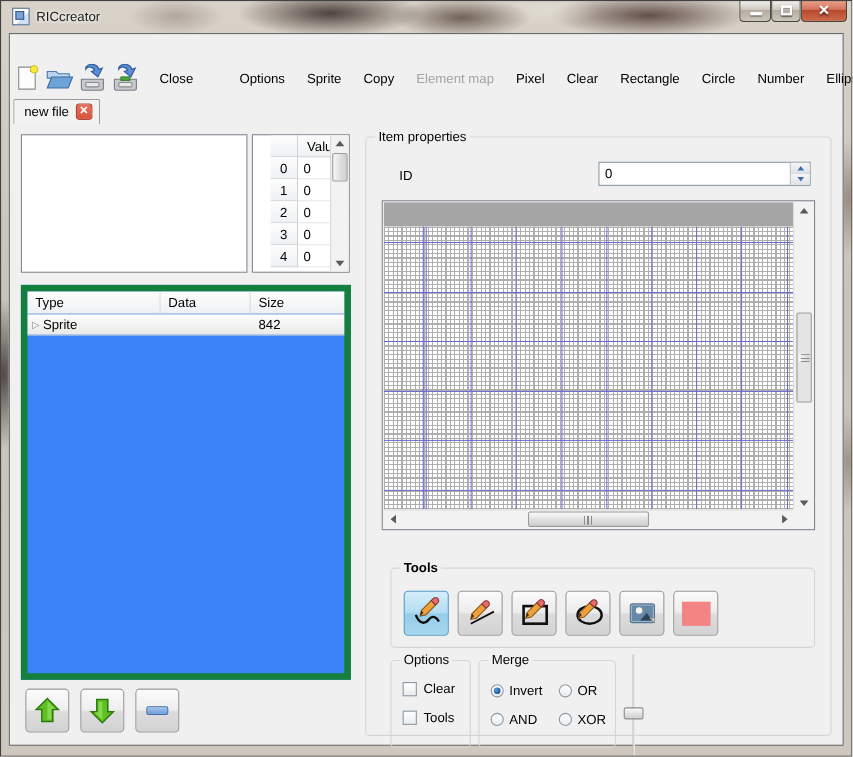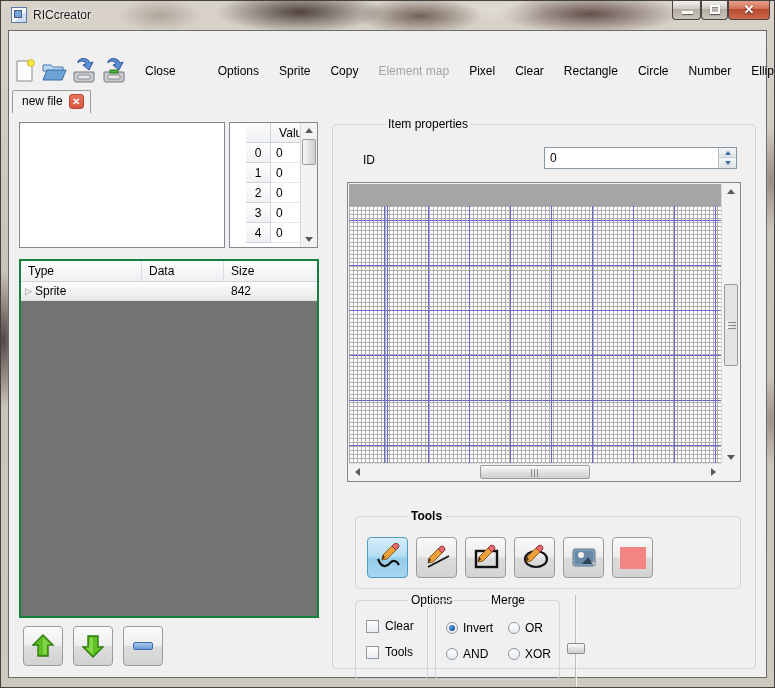--- a/index.html
+++ b/index.html
@@ -120,41 +120,41 @@
   .tri-up    { width:0;height:0;border-left:4px solid transparent;border-right:4px solid transparent;border-bottom:5px solid #5a5a5a; }
   .tri-down  { width:0;height:0;border-left:4px solid transparent;border-right:4px solid transparent;border-top:5px solid #5a5a5a; }
   .tri-left  { width:0;height:0;border-top:4px solid transparent;border-bottom:4px solid transparent;border-right:5px solid #5a5a5a; }
   .tri-right { width:0;height:0;border-top:4px solid transparent;border-bottom:4px solid transparent;border-left:5px solid #5a5a5a; }
   .sb-thumb-v { position:absolute; left:1px; width:14px; border:1px solid #9b9b9b; border-radius:2px;
     background:linear-gradient(to right,#f8f8f8,#dcdcdc 60%,#cfcfcf); }
   .vt-thumb { top:16px; height:26px; }
 
   .elements-table {
     position:absolute; left:10px; top:228px; width:300px; height:359px;
-    background:#737373; border:2px solid #15803d;
+    background:#3b82f6; border:6px solid #15803d;
   }
   .et-header { display:flex; height:21px; background:linear-gradient(#fdfdfd,#eef0f2); border-bottom:1px solid #cfd4da; }
   .et-hcell { padding:3px 0 0 7px; border-right:1px solid #d9dde2; }
   .et-col-type { width:121px; } .et-col-data { width:82px; } .et-col-size { flex:1; border-right:none; }
   .et-row { display:flex; height:19px; align-items:center;
     background:linear-gradient(#fdfdfd,#e9e9e9); border-bottom:1px solid #dcdcdc; }
   .et-expander { width:14px; padding-left:4px; color:#8a8a8a; font-size:9px; }
 
   .list-buttons { position:absolute; top:595px; display:flex; gap:10px; left:14px; }
   .list-btn {
     width:40px; height:40px; border:1px solid #9b9b9b; border-radius:4px;
     background:linear-gradient(to bottom,#fbfbfb,#eeeeee 48%,#dddddd 52%,#d2d2d2);
     display:flex; align-items:center; justify-content:center;
   }
   .minus-glyph { width:20px; height:8px; border:1px solid #3e6db2; border-radius:2px;
     background:linear-gradient(#a8c6ea,#6e9cd8); }
 
   
   .groupbox { position:absolute; border:1px solid #d5d5d5; border-radius:4px; }
-  .groupbox-label { position:absolute; top:-8px; left:8px; background:#f0f0f0; padding:0 3px;margin-left:44px; }
+  .groupbox-label { position:absolute; top:-8px; left:8px; background:#f0f0f0; padding:0 3px; }
 
   .gb-itemprops { left:323px; top:93px; width:424px; height:545px; }
 
   .id-label { position:absolute; left:30px; top:28px; }
   .spinbox { position:absolute; left:211px; top:22px; width:193px; height:22px;
     border:1px solid #8a97a4; background:#fff; }
   .spinbox input { position:absolute; left:0; top:0; width:172px; height:20px; border:none; outline:none;
     padding-left:5px; font:inherit; background:transparent; }
   .spin-btns { position:absolute; right:0; top:0; width:18px; height:20px; border-left:1px solid #b6bec6; }
   .spin-up, .spin-dn { position:absolute; left:0; width:100%; height:10px;

